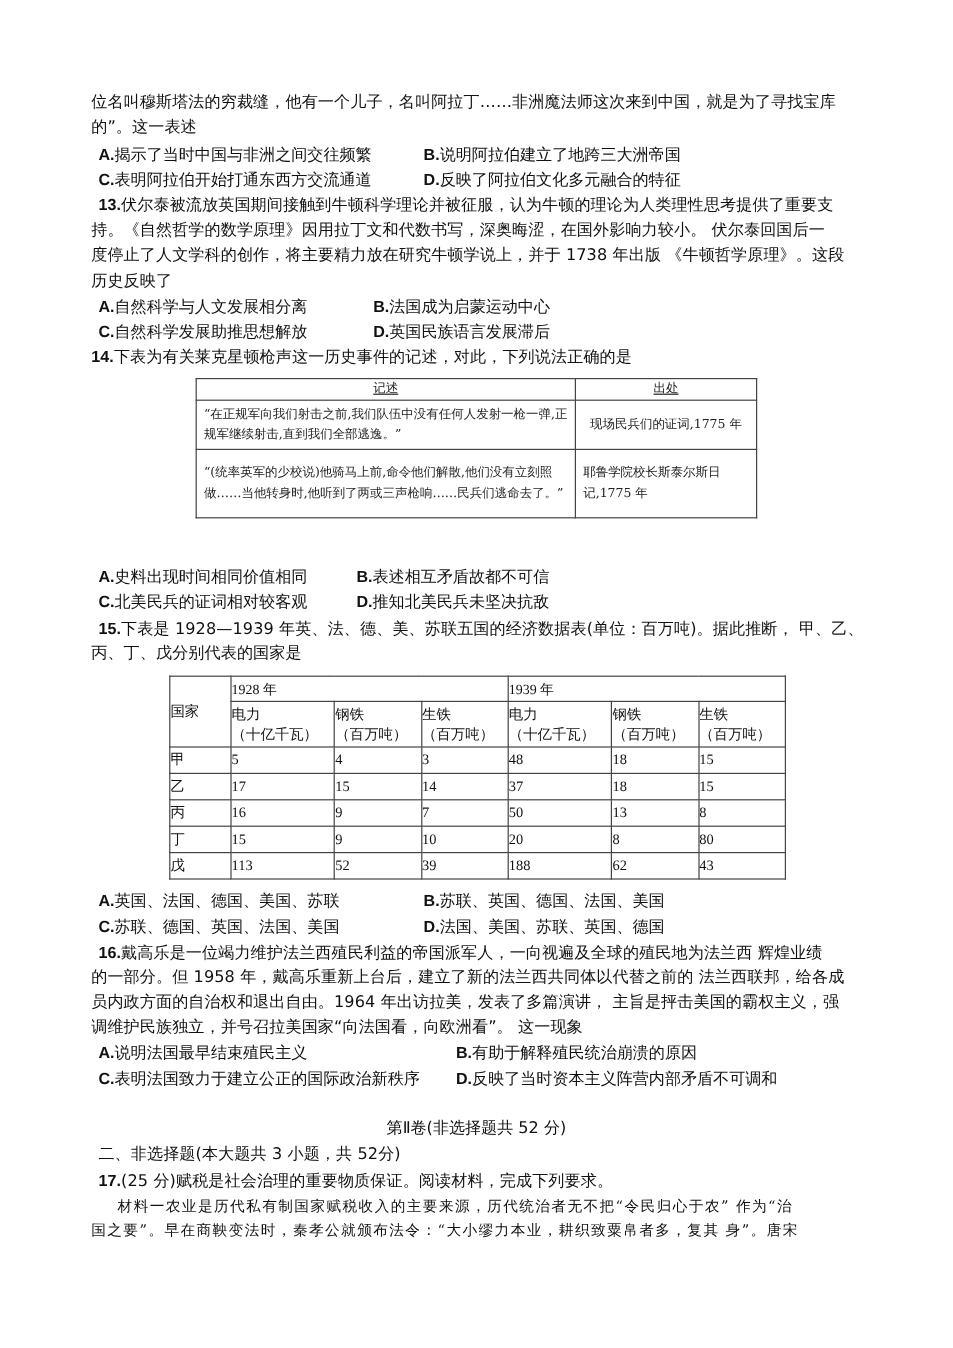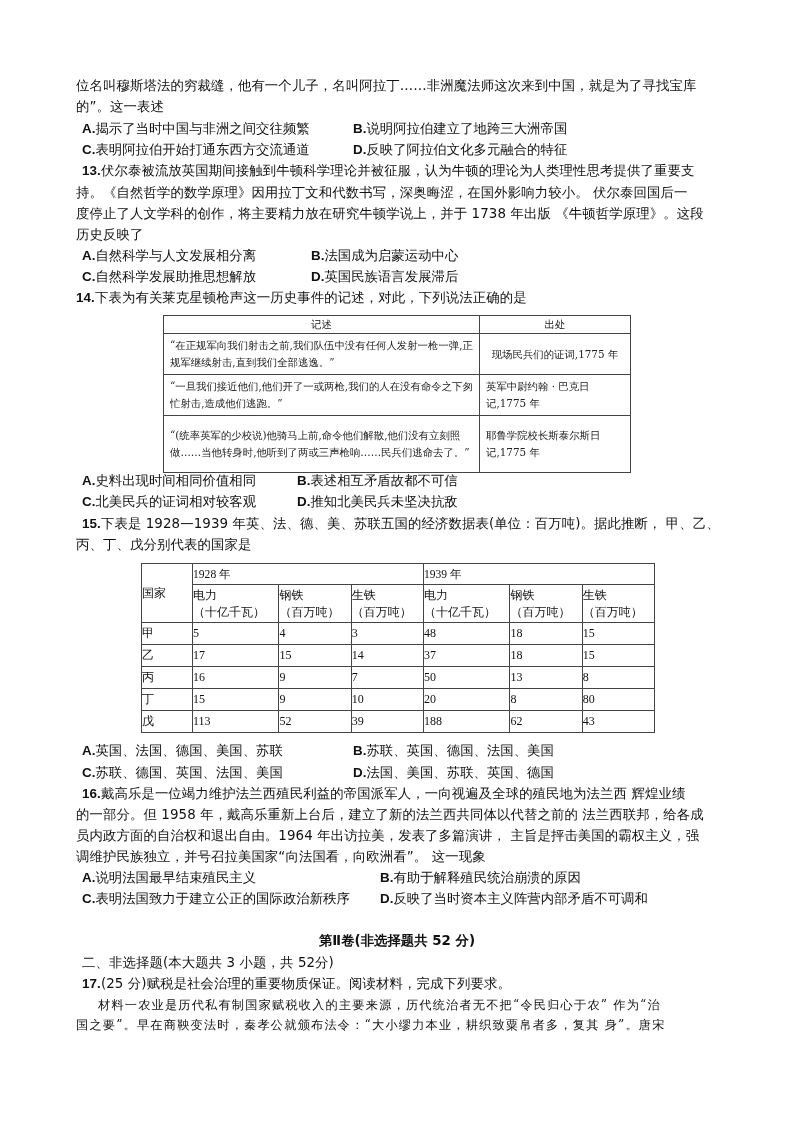--- a/index.html
+++ b/index.html
@@ -7,34 +7,34 @@
          font-family: "DejaVu Sans", "Liberation Sans", sans-serif; color: #111; }
   .line { position: absolute; left: 76px; font-size: 13.4px; line-height: 20px; white-space: nowrap; letter-spacing: 0.1px; }
   .ind { left: 82px; text-align: right; }
   .opt { position: absolute; font-size: 13.4px; line-height: 20px; white-space: nowrap; }
   .opt b, .qnum { font-weight: bold; font-family: "Liberation Sans", sans-serif; }
 
   
   #t1 { position: absolute; left: 163px; top: 315px; width: 468px; border-collapse: collapse;
         font-family: "DejaVu Serif", "Liberation Serif", serif; font-size: 10.4px; color: #222; }
   #t1 td, #t1 th { border: 1.5px solid #444; padding: 2px 6px; vertical-align: middle; line-height: 17px; }
-  #t1 th { font-weight: normal; height: 16px; padding: 0 6px; font-size: 10.4px; }
+  #t1 th { font-weight: normal; height: 16px; padding: 0 6px; font-size: 10.4px; text-decoration: underline; }
   #t1 td.src { width: 138px; }
   #t1 td.src.center { text-align: center; }
 
   
   #t2 { position: absolute; left: 141px; top: 563px; width: 514px; border-collapse: collapse;
         font-family: "Liberation Serif", "DejaVu Serif", serif; font-size: 11.6px; color: #111; }
   #t2 td, #t2 th { border: 1.5px solid #444; text-align: left; padding: 0; font-weight: normal; }
   #t2 .yr { height: 21px; }
   #t2 .sub { height: 38px; line-height: 17px; font-size: 11.4px; }
   #t2 .row td { height: 21px; font-size: 12px; }
   #t2 .country { font-family: "DejaVu Sans", sans-serif; font-size: 12px; }
 
-  .section-title { position: absolute; left: 0; width: 794px; text-align: center; top: 931px; font-size: 13.4px; font-weight: bold; line-height: 20px; }
+  .section-title { position: absolute; left: 0; width: 794px; text-align: center; top: 931px; font-size: 13.4px; font-weight: normal; line-height: 20px; }
   .mat { font-family: "DejaVu Serif", "Liberation Serif", serif; font-size: 12.2px; letter-spacing: 1.2px; }
 </style>
 </head>
 <body>
 
 <div class="line" style="top:76px">位名叫穆斯塔法的穷裁缝，他有一个儿子，名叫阿拉丁……非洲魔法师这次来到中国，就是为了寻找宝库</div>
 <div class="line" style="top:97px">的”。这一表述</div>
 <div class="opt" style="left:82px; top:119px"><b>A.</b><span>揭示了当时中国与非洲之间交往频繁</span></div>
 <div class="opt" style="left:353px; top:119px"><b>B.</b><span>说明阿拉伯建立了地跨三大洲帝国</span></div>
 <div class="opt" style="left:82px; top:140px"><b>C.</b><span>表明阿拉伯开始打通东西方交流通道</span></div>
@@ -53,24 +53,20 @@
 
 <table id="t1">
   <tbody>
       <tr>
     <th>记述</th>
     <th>出处</th>
   </tr>
   <tr>
     <td style="height:36px">“在正规军向我们射击之前,我们队伍中没有任何人发射一枪一弹,正规军继续射击,直到我们全部逃逸。”</td>
     <td class="src center">现场民兵们的证词,1775 年</td>
-  </tr>
-  <tr>
-    <td style="height:36px">“一旦我们接近他们,他们开了一或两枪,我们的人在没有命令之下匆忙射击,造成他们逃跑。”</td>
-    <td class="src">英军中尉约翰 · 巴克日记,1775 年</td>
   </tr>
   <tr>
     <td style="height:52px">“(统率英军的少校说)他骑马上前,命令他们解散,他们没有立刻照做……当他转身时,他听到了两或三声枪响……民兵们逃命去了。”</td>
     <td class="src">耶鲁学院校长斯泰尔斯日记,1775 年</td>
   </tr>
 </tbody>
   </table>
 
 <div class="opt" style="left:82px; top:471px"><b>A.</b><span>史料出现时间相同价值相同</span></div>
 <div class="opt" style="left:297px; top:471px"><b>B.</b><span>表述相互矛盾故都不可信</span></div>

